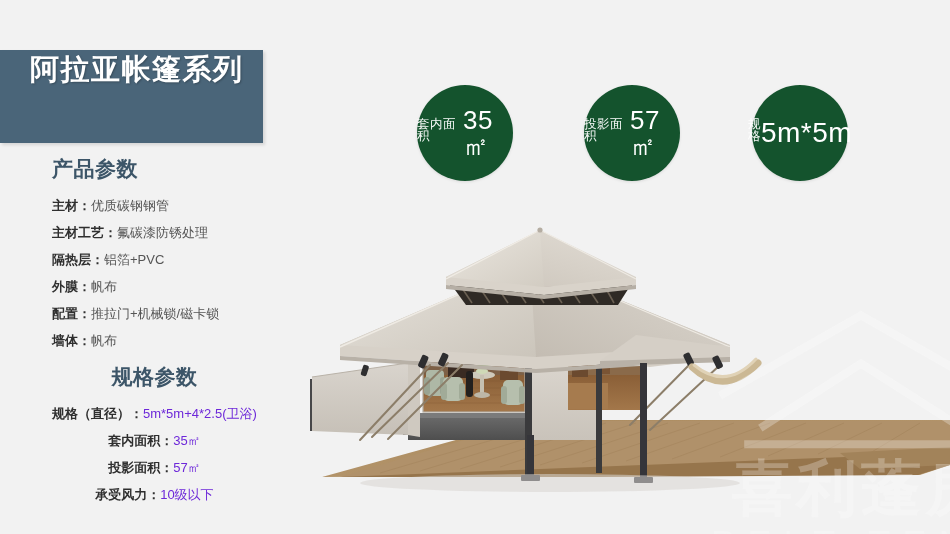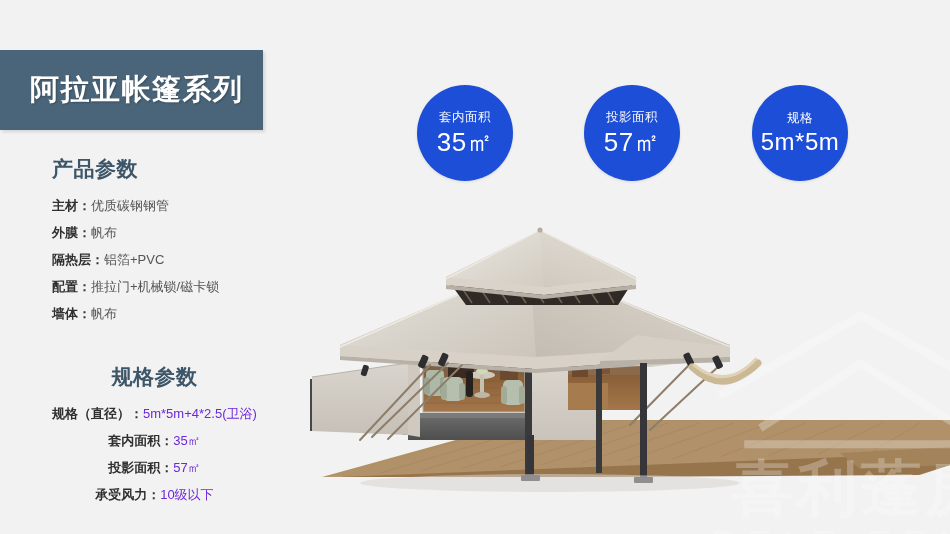--- a/index.html
+++ b/index.html
@@ -6,24 +6,24 @@
   body{
     width:950px;height:534px;overflow:hidden;
     background:#f2f2f2;
     font-family:"Liberation Sans","DejaVu Sans",sans-serif;
     position:relative;
   }
   #page{position:absolute;inset:0;background:#f2f2f2;}
 
   
   .title-banner{
-    position:absolute;left:0;top:50px;width:263px;height:80px;
+    position:absolute;left:0;top:50px;width:263px;height:93px;
     background:#4a6579;
     box-shadow:2px 2px 3px rgba(0,0,0,.12);
-    display:flex;align-items:center;
+    display:flex;
   }
   .title-banner .t{
     color:#ffffff;font-size:29px;font-weight:bold;letter-spacing:1.5px;
     margin-left:30px;white-space:nowrap;
     text-shadow:1px 1px 2px rgba(0,0,0,.25);
   }
 
   
   .section{position:absolute;left:52px;}
   .sec-head{
@@ -36,27 +36,27 @@
   }
   .spec-list li .k{font-weight:bold;color:#2f2f2f;}
   .spec-list li .v{color:#555;}
   #params{top:155px;}
   #specs{top:363px;text-align:center;}
   #specs .spec-list li .v{color:#6d28d9;}
 
   
   .circle{
     position:absolute;width:96px;height:96px;border-radius:50%;
-    background:#1d4ed8;color:#fff;
-    display:flex;flex-direction:column;align-items:center;justify-content:center;
+    background:#14532d;color:#fff;
+    display:flex;flex-direction:row;align-items:center;justify-content:center;
     box-shadow:0 1px 3px rgba(0,0,0,.10);
   }
   .circle .c-label{font-size:12.5px;line-height:1;margin-bottom:6px;letter-spacing:.5px;opacity:.97;}
   .circle .c-value{font-size:26px;line-height:1;font-weight:normal;letter-spacing:.5px;}
-  .circle.small .c-value{font-size:24px;}
+  .circle.small .c-value{font-size:28px;}
   #circle-1{left:417px;top:85px;}
   #circle-2{left:584px;top:85px;}
   #circle-3{left:752px;top:85px;}
 
   
   #tent{position:absolute;left:300px;top:225px;width:650px;height:290px;}
   #tent svg{display:block;width:650px;height:290px;}
   .wm{
     position:absolute;left:236px;top:50px;width:150px;height:72px;
     opacity:.30;pointer-events:none;
@@ -69,22 +69,23 @@
 <div id="page">
 
   <div class="title-banner">
     <span class="t">阿拉亚帐篷系列</span>
   </div>
 
   <div class="section" id="params">
     <div class="sec-head">产品参数</div>
     <ul class="spec-list">
       <li><span class="k">主材：</span><span class="v">优质碳钢钢管</span></li>
+      <li><span class="k">主材工艺：</span><span class="v">氟碳漆防锈处理</span></li>
+      <li><span class="k">隔热层：</span><span class="v">铝箔+PVC</span></li>
       <li><span class="k">外膜：</span><span class="v">帆布</span></li>
-      <li><span class="k">隔热层：</span><span class="v">铝箔+PVC</span></li>
       <li><span class="k">配置：</span><span class="v">推拉门+机械锁/磁卡锁</span></li>
       <li><span class="k">墙体：</span><span class="v">帆布</span></li>
     </ul>
   </div>
 
   <div class="section" id="specs">
     <div class="sec-head">规格参数</div>
     <ul class="spec-list">
       <li><span class="k">规格（直径）：</span><span class="v">5m*5m+4*2.5(卫浴)</span></li>
       <li><span class="k">套内面积：</span><span class="v">35㎡</span></li>

